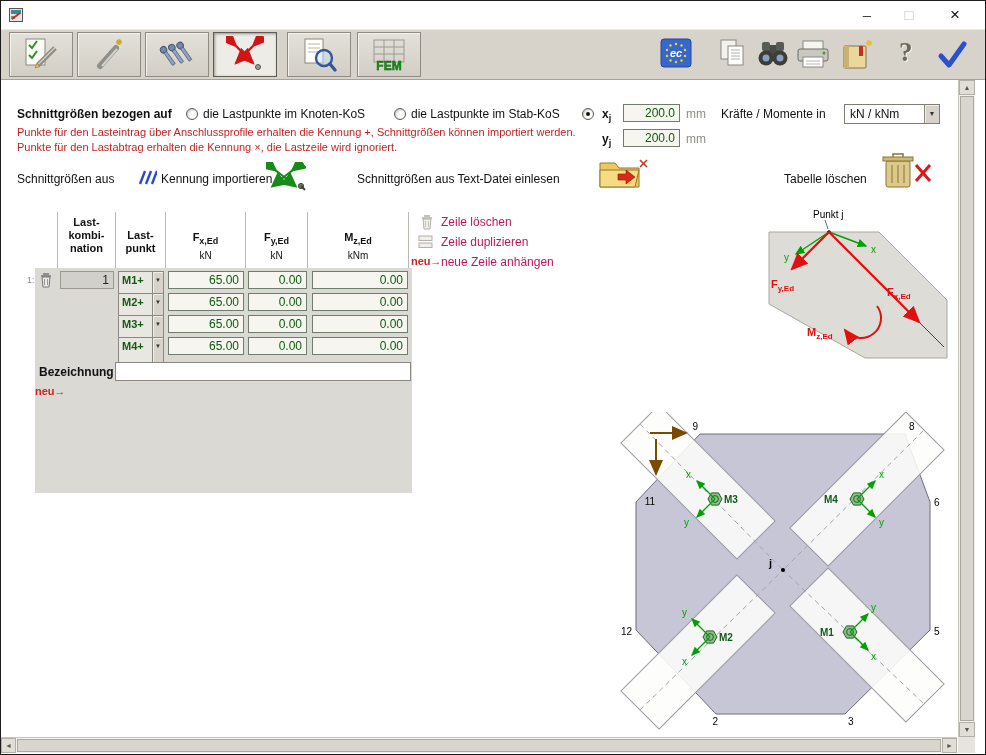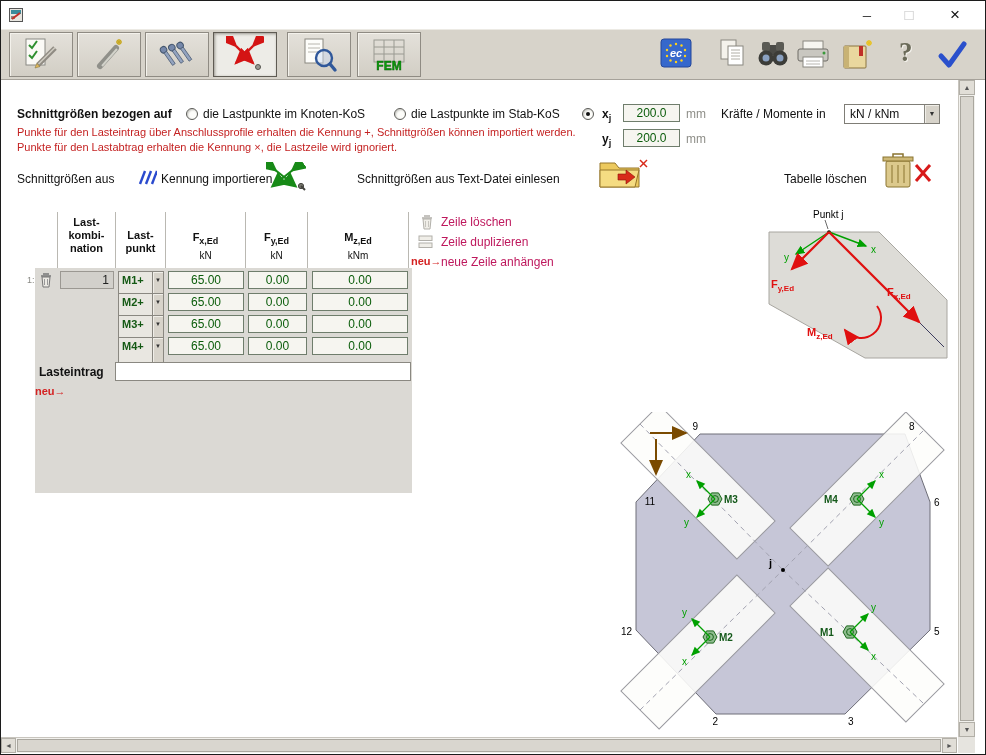--- a/index.html
+++ b/index.html
@@ -16,21 +16,21 @@
   .tb-icon { position:absolute; top:7px; display:flex; align-items:center; justify-content:center; }
   .helpq { font-family:"Liberation Serif", serif; font-size:27px; font-weight:bold; color:#6a6a58; text-shadow:1px 1px 0 #f4f2ec; }
   .content { position:absolute; left:0; top:79px; width:956px; height:657px; background:#fff;margin-top:12px; }
   .lab { position:absolute; font-size:12px; color:#111; white-space:nowrap; }
   .bold { font-weight:bold; }
   .gray { color:#8e8e88; }
   sub { font-size:9px; }
   .note { position:absolute; font-size:11px; color:#c42222; white-space:nowrap; }
   .radio { position:absolute; width:12px; height:12px; border-radius:50%; background:#fdfdfa; border:1px solid #5a5a56; box-shadow:inset 1px 1px 2px #c6c6c0; }
   .radio.checked::after { content:""; position:absolute; left:3px; top:3px; width:4px; height:4px; border-radius:50%; background:#111; }
-  input.val { position:absolute; height:18px; border:1px solid #6f7d6c; background:#f6f5f0; color:#0a5c0a; font:12px "Liberation Sans",sans-serif; text-align:center; padding:0 4px; }
+  input.val { position:absolute; height:18px; border:1px solid #6f7d6c; background:#f6f5f0; color:#0a5c0a; font:12px "Liberation Sans",sans-serif; text-align:right; padding:0 4px; }
   .units-select { position:absolute; height:20px; border:1px solid #7f7d76; background:#fff; display:flex; }
   .units-select .lbl { flex:1; font-size:12px; padding:2px 0 0 5px; color:#111; white-space:nowrap; }
   .dd { width:15px; background:#d7d3ca; border-left:1px solid #8a8881; text-align:center; font-size:7px; line-height:18px; color:#333; box-shadow:inset 1px 1px 0 #f0eee8; }
   .vsep { position:absolute; width:1px; top:120px; height:56px; background:#bab8b2; }
   .hdr3 { position:absolute; text-align:center; font-weight:bold; font-size:11px; line-height:13px; color:#111; }
   .gpanel { position:absolute; left:34px; top:176px; width:377px; height:225px; background:#dbd9d4; }
   .combo-cell { position:absolute; width:54px; height:18px; background:#d2d0cb; border:1px solid #9b9892; color:#222; font-size:12px; text-align:right; padding:1px 4px 0 0; }
   .pt { position:absolute; width:46px; height:26px; border:1px solid #8a8881; background:#e9e7e1; display:flex; }
   .pt .plbl { flex:1; font-size:11px; font-weight:bold; color:#145914; padding:2px 0 0 3px; }
   .pt .dd { width:11px; line-height:16px; font-size:6px; }
@@ -338,21 +338,21 @@
     <input class="val" style="left: 311px; top: 223px; width: 96px;" value="0.00">
 
     <div class="pt" style="left:117px;top:245px">
       <span class="plbl">M4+</span>
       <span class="dd">▼</span>
     </div>
     <input class="val" style="left: 167px; top: 245px; width: 76px;" value="65.00">
     <input class="val" style="left: 247px; top: 245px; width: 59px;" value="0.00">
     <input class="val" style="left: 311px; top: 245px; width: 96px;" value="0.00">
 
-    <span class="lab bold" style="left:38px;top:273px">Lasteintrag</span>
+    <span class="lab bold" style="left:38px;top:273px">Bezeichnung</span>
     <input class="val" style="left: 114px; top: 270px; width: 296px; height: 19px; background: rgb(255, 255, 255); border-color: rgb(138, 136, 129); text-align: left; color: rgb(34, 34, 34);" value="">
     <span class="neu" style="left:34px;top:293px"><span>neu</span><span>→</span></span>
 
     <svg class="icon-abs" style="left:419px;top:122px" width="14" height="16" viewBox="0 0 14 16">
       <path d="M4 2 h6 M2 4 h10" stroke="#b2b0aa" stroke-width="1.3" fill="none"></path>
       <path d="M3 5 h8 l-1 10 h-6 z" fill="#f0eee8" stroke="#b2b0aa"></path>
       <path d="M5.5 7 v6 M8.5 7 v6" stroke="#c6c4be" stroke-width="1"></path>
     </svg>
     <span class="menu-lbl" style="left:440px;top:123px">Zeile löschen</span>
     <svg class="icon-abs" style="left:417px;top:143px" width="17" height="14" viewBox="0 0 17 14">

